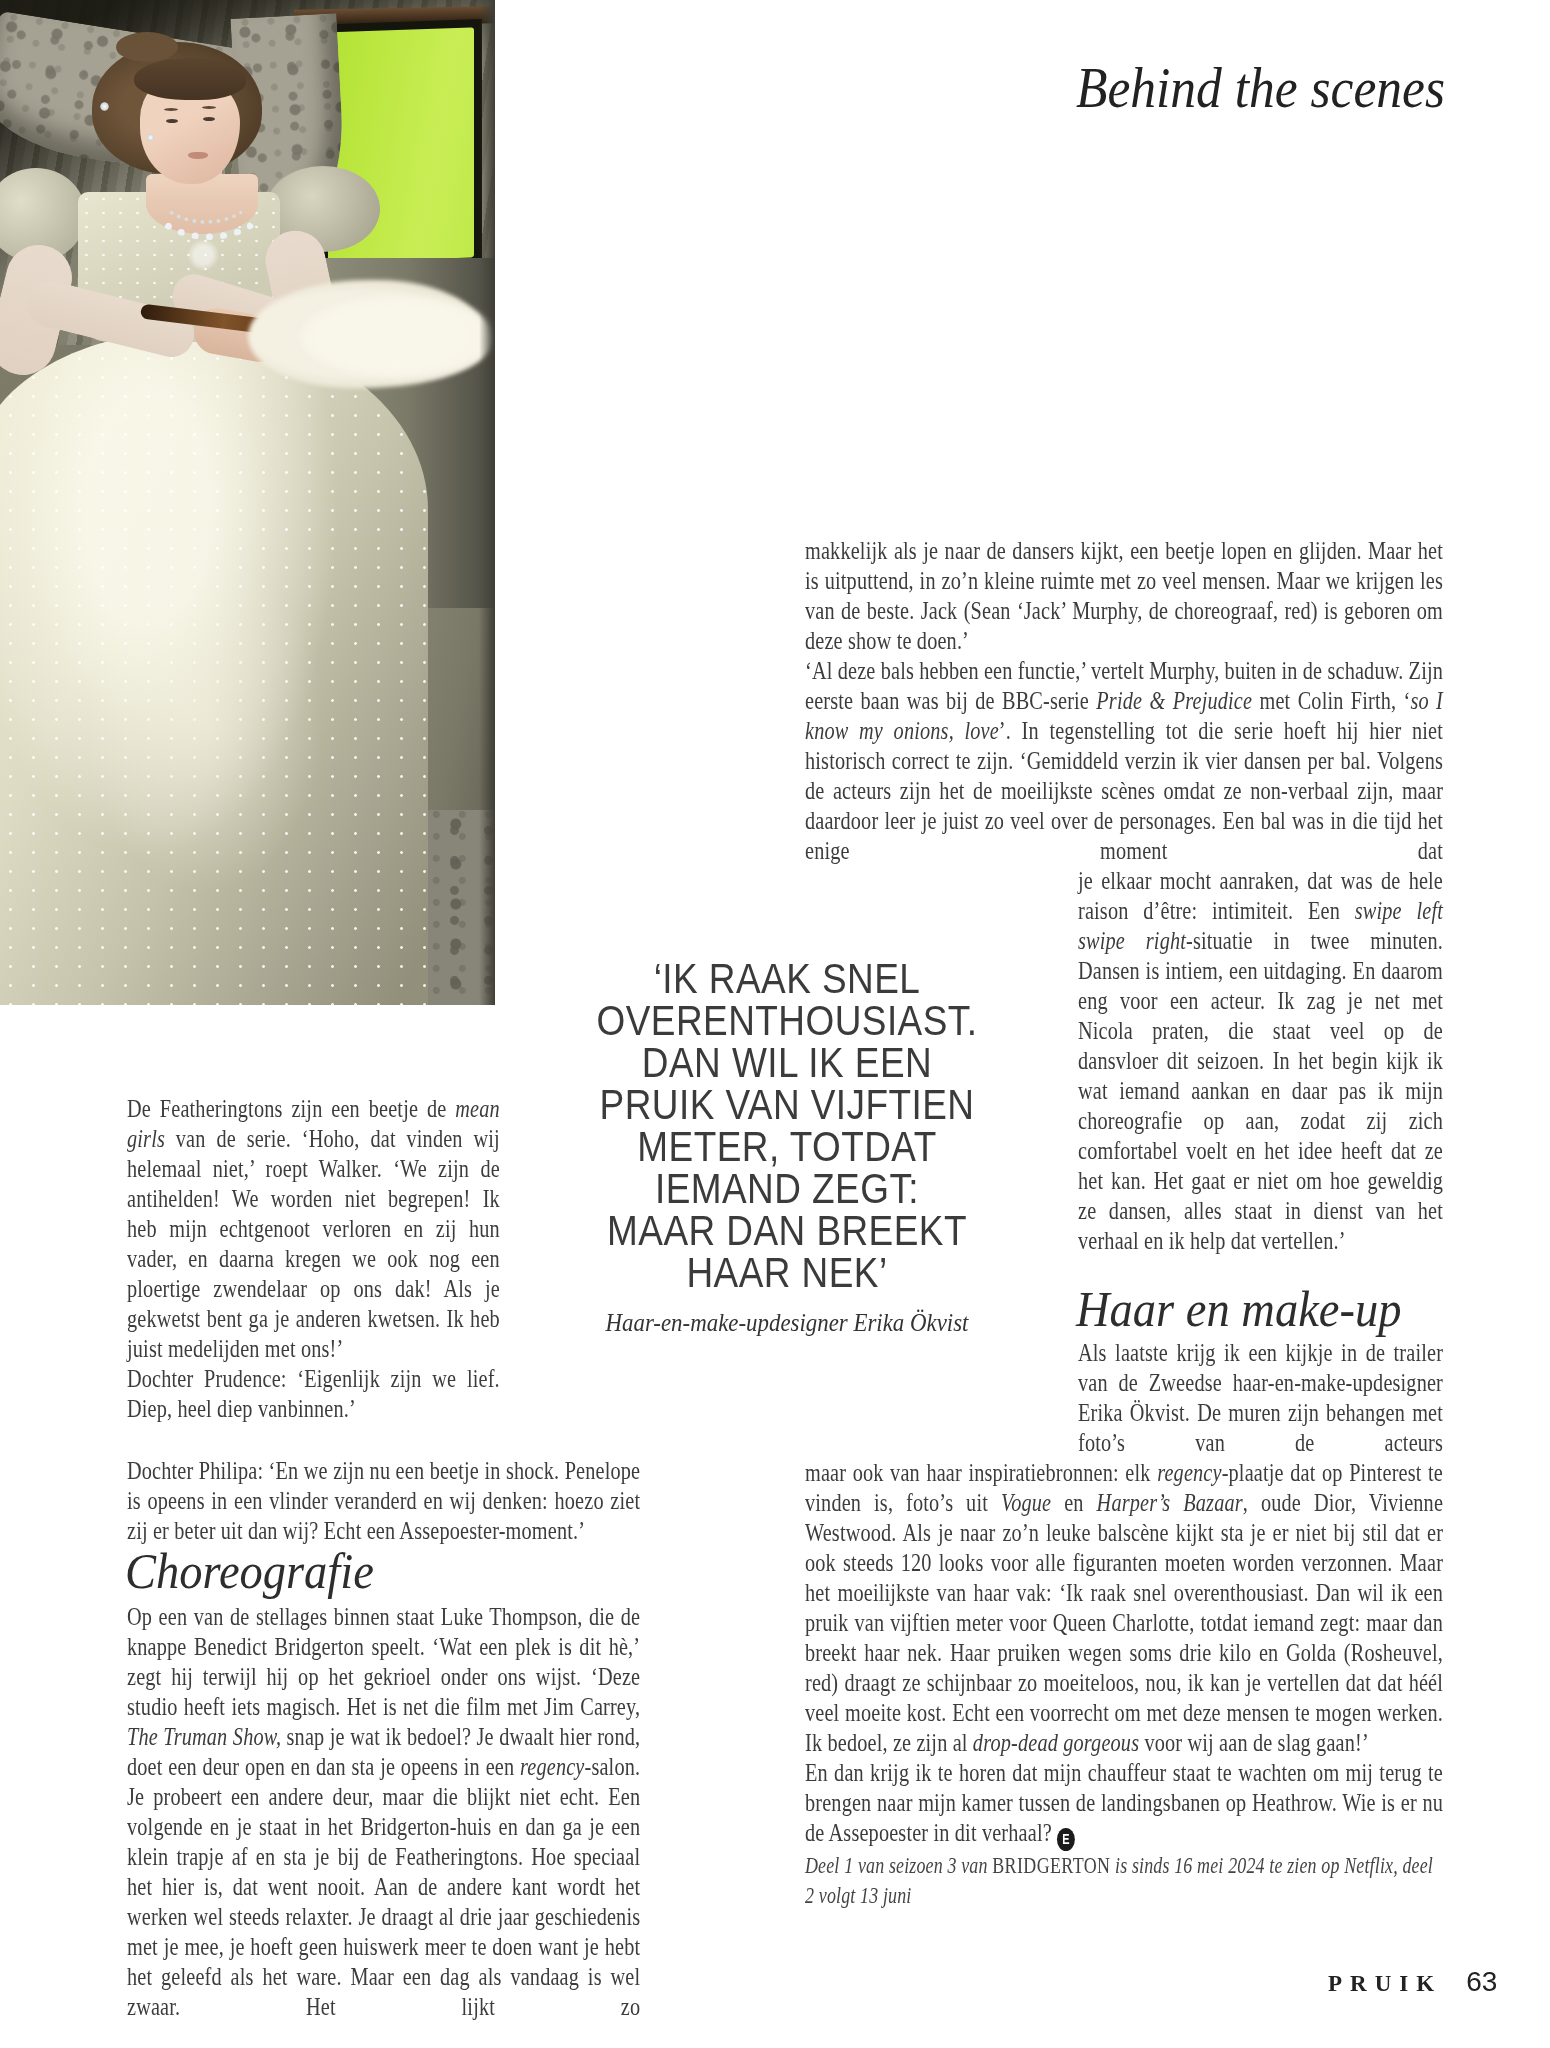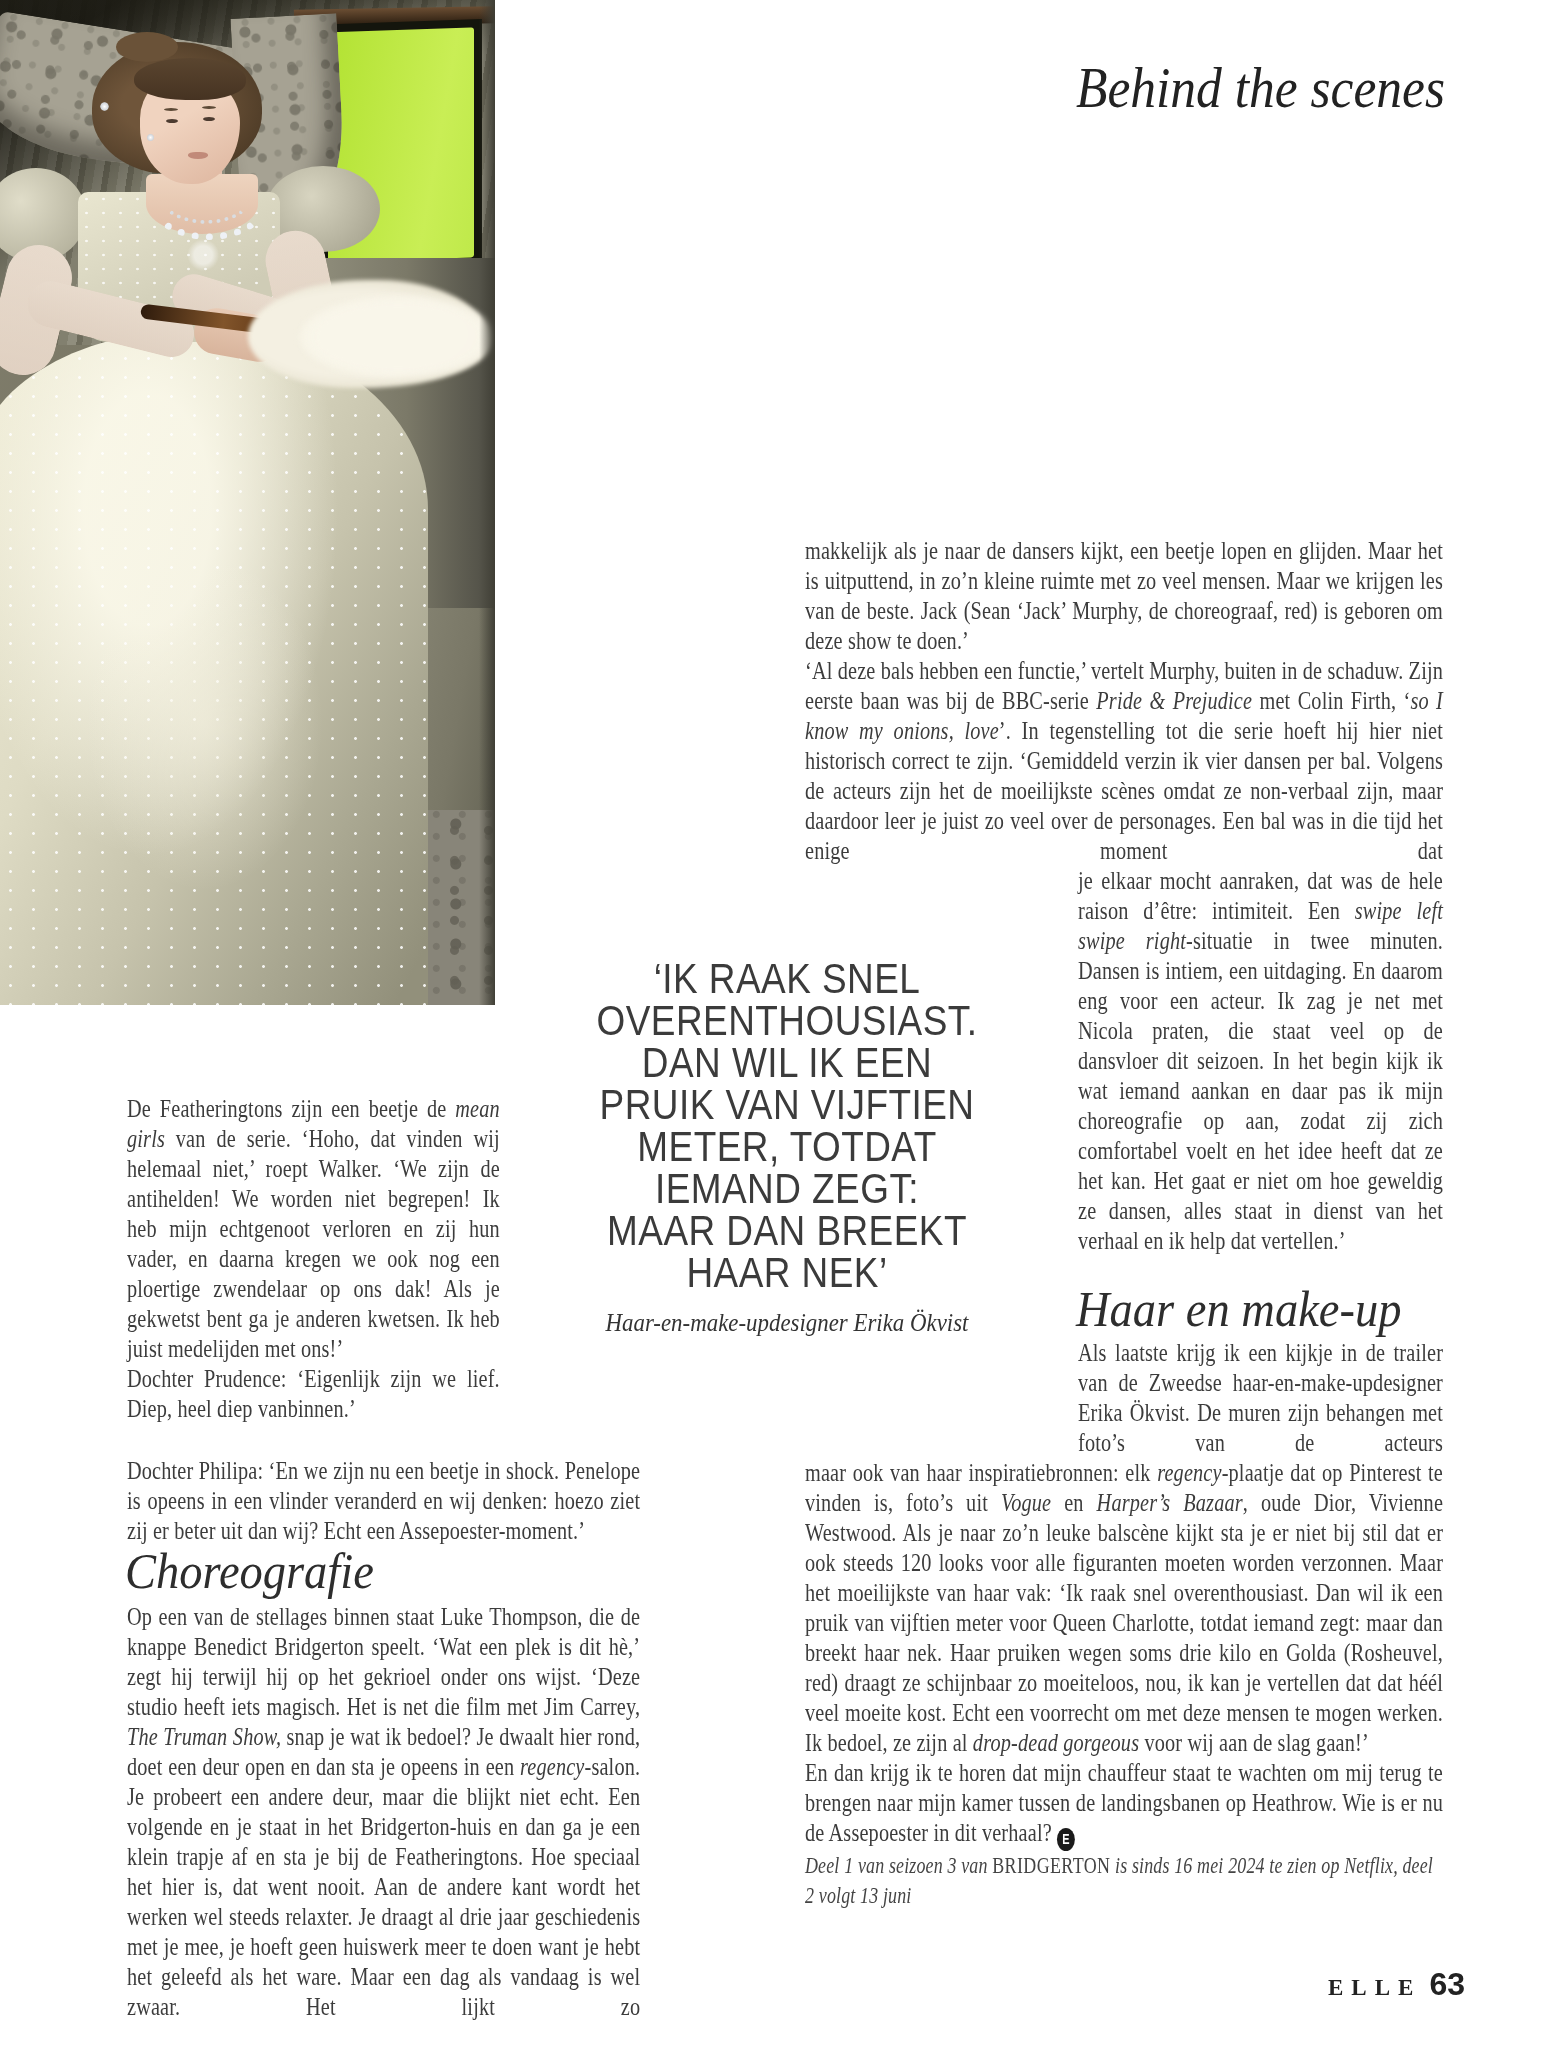--- a/index.html
+++ b/index.html
@@ -29,21 +29,21 @@
   
   .pq{position:absolute;left:552px;top:958px;width:470px;text-align:center;
       font-family:"Liberation Sans",sans-serif;font-weight:300;font-size:42px;line-height:42px;
       color:#3b3b3b;letter-spacing:.5px;transform:scaleX(.88);transform-origin:50% 0;}
   .pq-caption{margin-top:14px;font-family:"Liberation Serif",serif;font-style:italic;
       font-size:26px;line-height:30px;color:#333;letter-spacing:0;}
 
   
   .footer{position:absolute;left:1328px;top:1966px;color:#222;white-space:nowrap;}
   .footer .brand{font-size:23px;letter-spacing:8px;font-weight:600;}
-  .footer .num{font-family:"Liberation Sans",sans-serif;font-weight:700;font-size:32px;margin-left:4px;}
+  .footer .num{font-family:"Liberation Sans",sans-serif;font-weight:400;font-size:28px;margin-left:20px;}
 
   
   .photo{position:absolute;left:0;top:0;width:495px;height:1005px;overflow:hidden;
       background:linear-gradient(115deg,#84816f,#6f6d5c 60%,#5c5a4b);}
   .ph{position:absolute;}
   .ceiling{left:0;top:0;width:100%;height:345px;background:
       linear-gradient(#21201780,transparent 16%),
       linear-gradient(to top left,rgba(16,15,10,0) 55%,rgba(16,15,10,.9) 88%),
       repeating-linear-gradient(99deg,#908e7e 0 9px,#6f6d5d 9px 15px,#82806f 15px 24px);}
   .window-bar{left:294px;top:8px;width:204px;height:17px;transform:rotate(-1deg);
@@ -216,17 +216,17 @@
   <div class="tb cx78" style="left:127px;top:1456px;width:658px;">
     <p><span>Dochter Philipa: ‘En we zijn nu een beetje in shock. Penelope is opeens in een vlinder veranderd en wij denken: hoezo ziet zij er beter uit dan wij? Echt een Assepoester-moment.’</span></p>
   </div>
 
   <div class="h-script" style="left:125px;top:1544px;">Choreografie</div>
   <div class="tb cx78" style="left:127px;top:1602px;width:658px;">
     <p class="cont"><span>Op een van de stellages binnen staat Luke Thompson, die de knappe Benedict Bridgerton speelt. ‘Wat een plek is dit hè,’ zegt hij terwijl hij op het gekrioel onder ons wijst. ‘Deze studio heeft iets magisch. Het is net die film met Jim Carrey, </span><span class="it">The Truman Show,</span><span> snap je wat ik bedoel? Je dwaalt hier rond, doet een deur open en dan sta je opeens in een </span><span class="it">regency</span><span>-salon. Je probeert een andere deur, maar die blijkt niet echt. Een volgende en je staat in het Bridgerton-huis en dan ga je een klein trapje af en sta je bij de Featheringtons. Hoe speciaal het hier is, dat went nooit. Aan de andere kant wordt het werken wel steeds relaxter. Je draagt al drie jaar geschiedenis met je mee, je hoeft geen huiswerk meer te doen want je hebt het geleefd als het ware. Maar een dag als vandaag is wel zwaar. Het lijkt zo</span></p>
   </div>
 
   <div class="footer">
-    <span class="brand">ELLE</span>
+    <span class="brand">PRUIK</span>
     <span class="num">63</span>
   </div>
 
 </div>
 
 </body></html>

